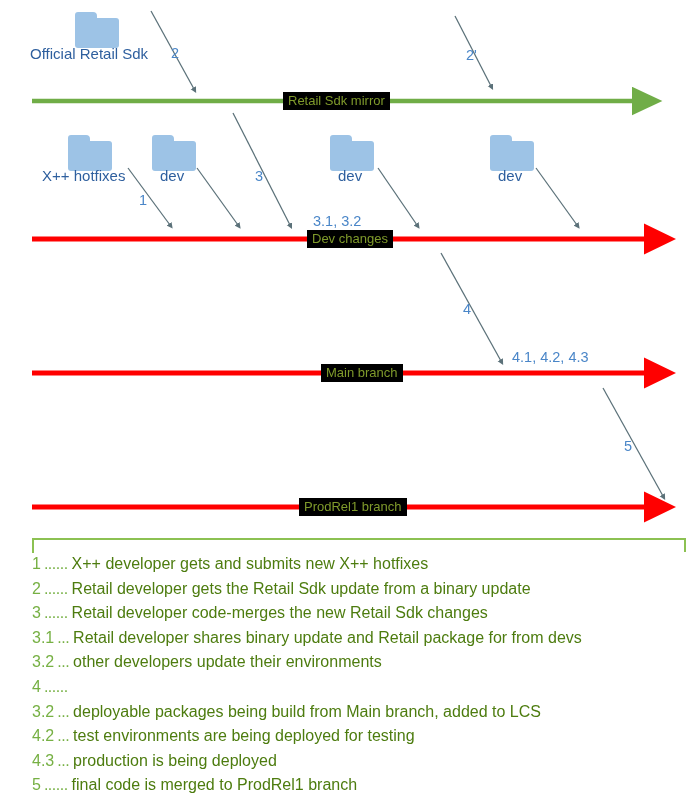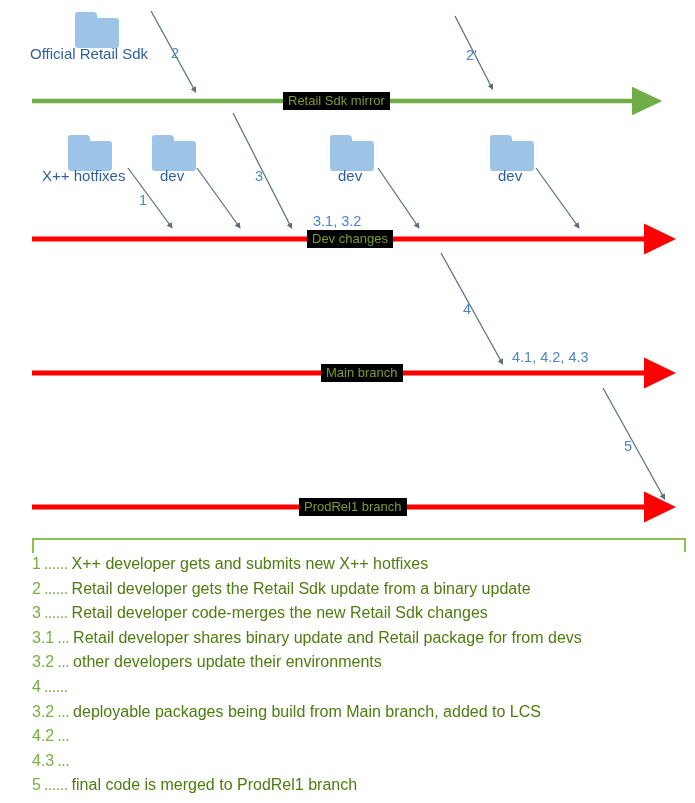--- a/index.html
+++ b/index.html
@@ -207,24 +207,26 @@
       <span class="legend-dots">......</span>
     </div>
     <div class="legend-row">
       <span class="legend-key">3.2</span>
       <span class="legend-dots">...</span>
       <span class="legend-text">deployable packages being build from Main branch, added to LCS</span>
     </div>
     <div class="legend-row">
       <span class="legend-key">4.2</span>
       <span class="legend-dots">...</span>
+      <span class="legend-text">test environments are being deployed for testing</span>
     </div>
     <div class="legend-row">
       <span class="legend-key">4.3</span>
       <span class="legend-dots">...</span>
+      <span class="legend-text">production is being deployed</span>
     </div>
     <div class="legend-row">
       <span class="legend-key">5</span>
       <span class="legend-dots">......</span>
       <span class="legend-text">final code is merged to ProdRel1 branch</span>
     </div>
   </div>
 
 </div>
 

